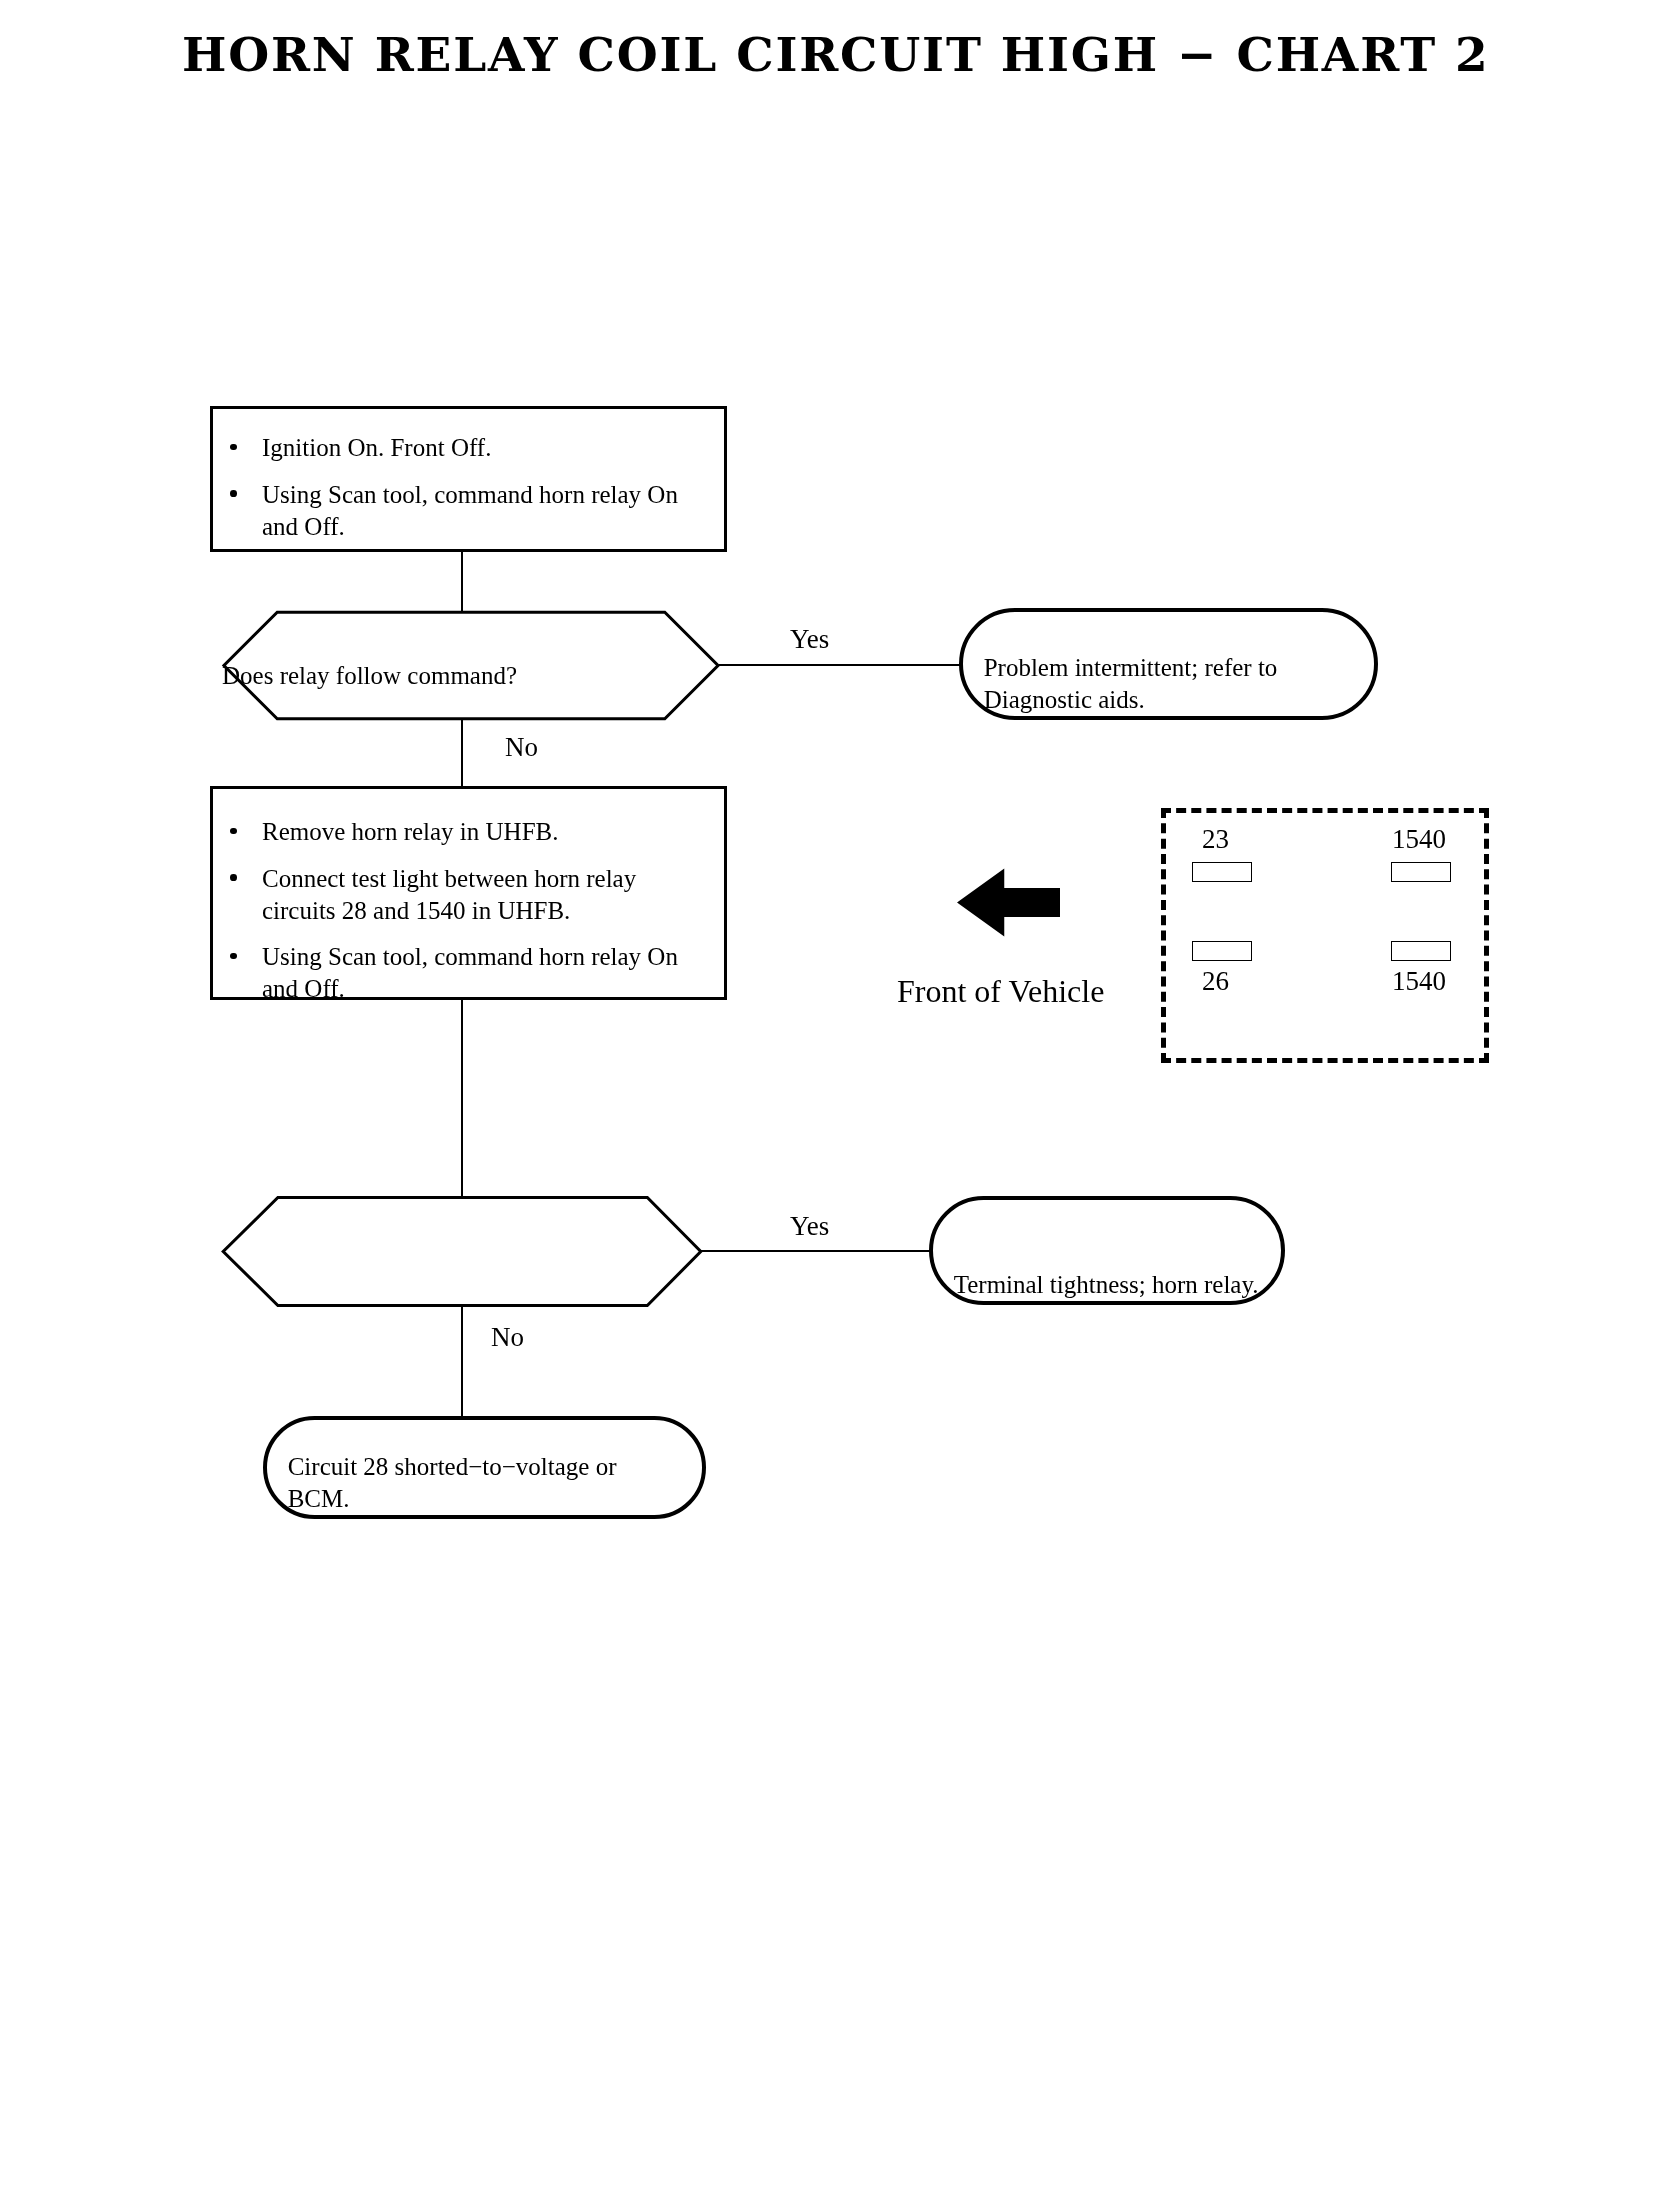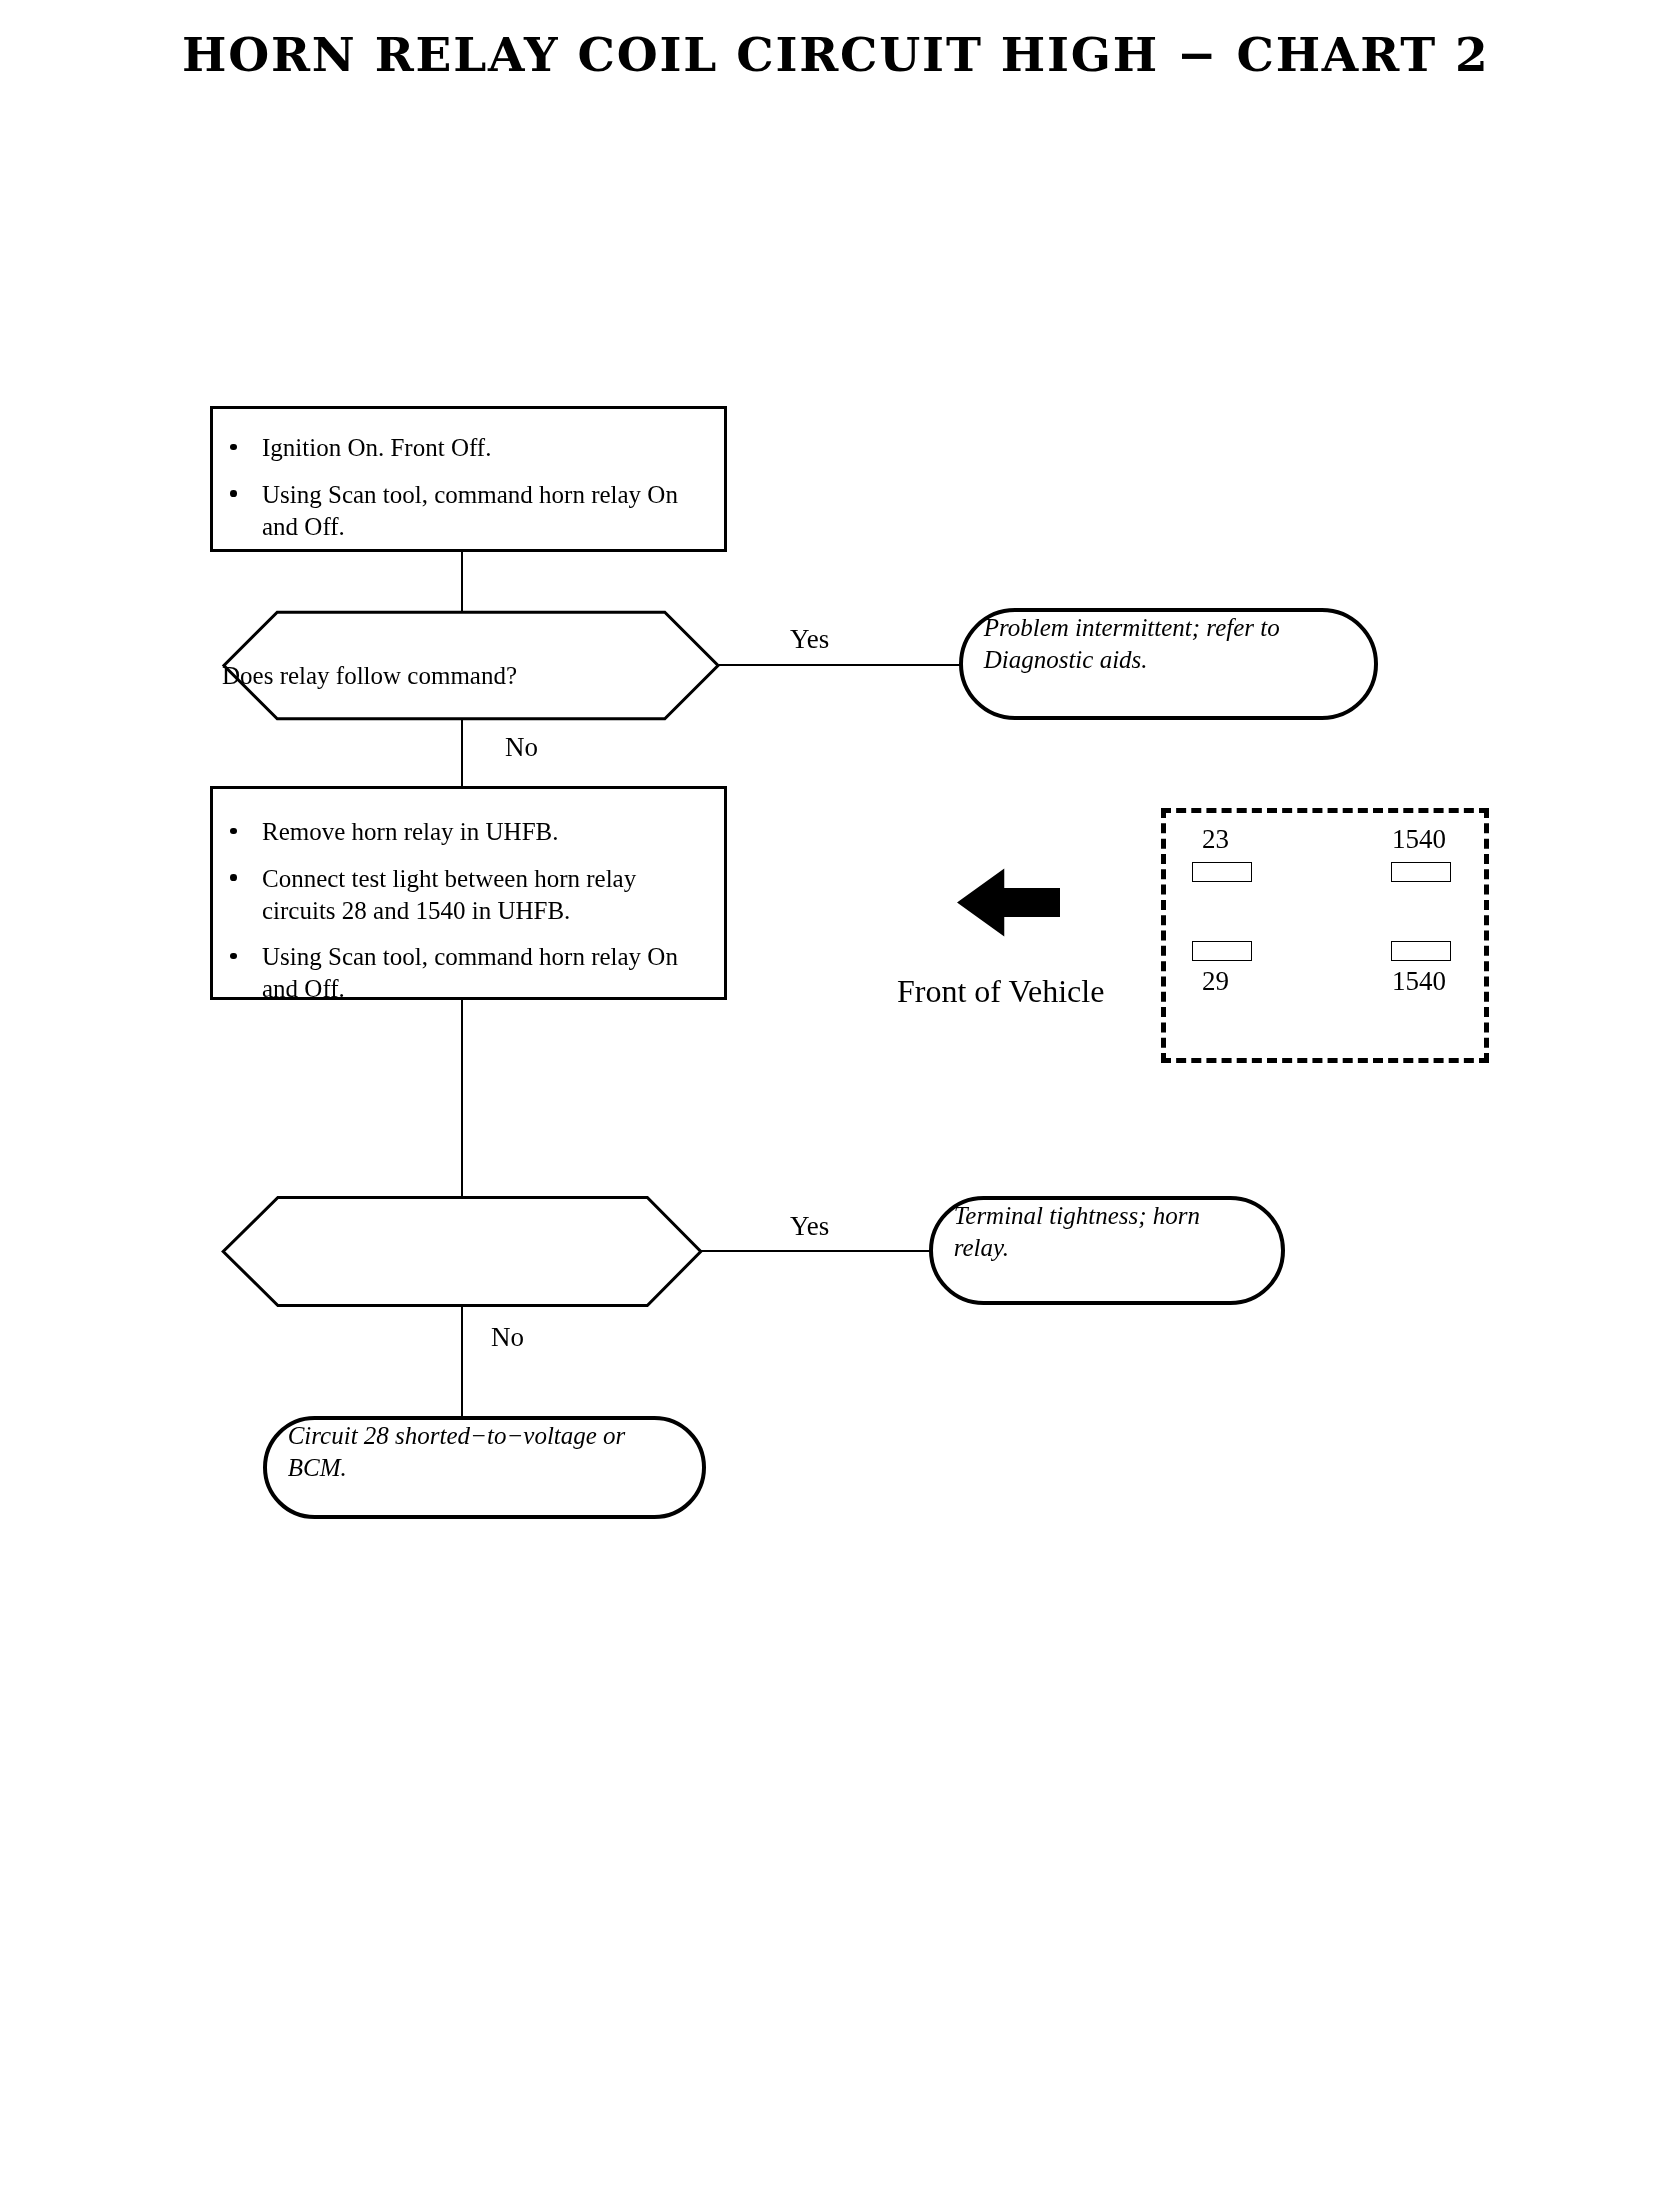--- a/index.html
+++ b/index.html
@@ -79,22 +79,21 @@
     position: absolute;
     z-index: 2;
   }
   
   .terminator {
     position: absolute;
     box-sizing: border-box;
     border: 4.3px solid #000;
     background: #fff;
     display: flex;
-    align-items: flex-start;
-    font-style: italic;
+    align-items: flex-end;
   }
   .terminator .label { padding: 0 20.7px; }
   
   .vline {
     position: absolute;
     width: 2.4px;
     background: #000;
   }
   .hline {
     position: absolute;
@@ -202,21 +201,21 @@
 
   <div id="relay-panel" style="left:1161px; top:808px; width:328px; height:255px;">
 
     <div class="terminal-label" style="left:36px; top:11px;">23</div>
     <div class="terminal-slot" style="left:25.5px; top:49px; width:60px; height:19.5px;"></div>
 
     <div class="terminal-label" style="left:226px; top:11px;">1540</div>
     <div class="terminal-slot" style="left:225px; top:49px; width:60px; height:19.5px;"></div>
 
     <div class="terminal-slot" style="left:25.5px; top:128px; width:60px; height:19.5px;"></div>
-    <div class="terminal-label" style="left:36px; top:153px;">29</div>
+    <div class="terminal-label" style="left:36px; top:153px;">26</div>
 
     <div class="terminal-slot" style="left:225px; top:128px; width:60px; height:19.5px;"></div>
     <div class="terminal-label" style="left:226px; top:153px;">1540</div>
   </div>
 
   <div class="decision" style="left:222px; top:1196px; width:480px; height:111px;">
     <svg width="480" height="111" viewBox="0 0 790 182">
       <polygon points="92,2 700,2 788,91 700,180 92,180 2,91" fill="#ffffff" stroke="#000000" stroke-width="5"></polygon>
     </svg>
   </div>

